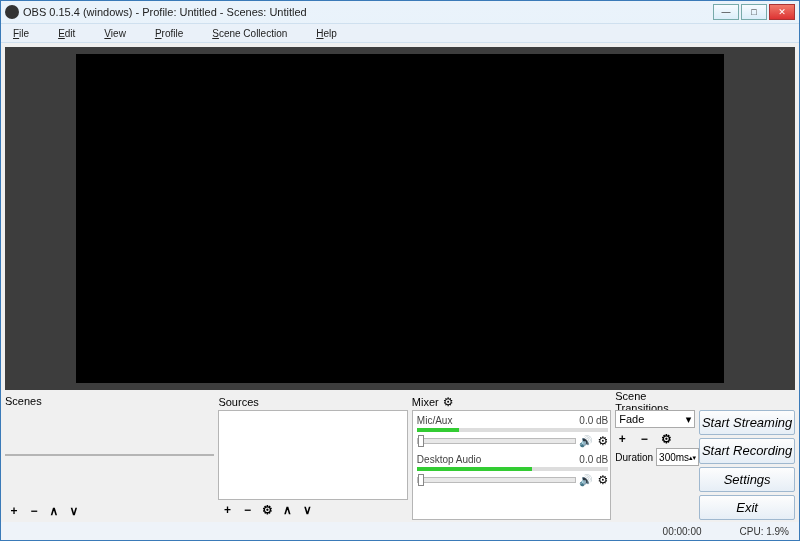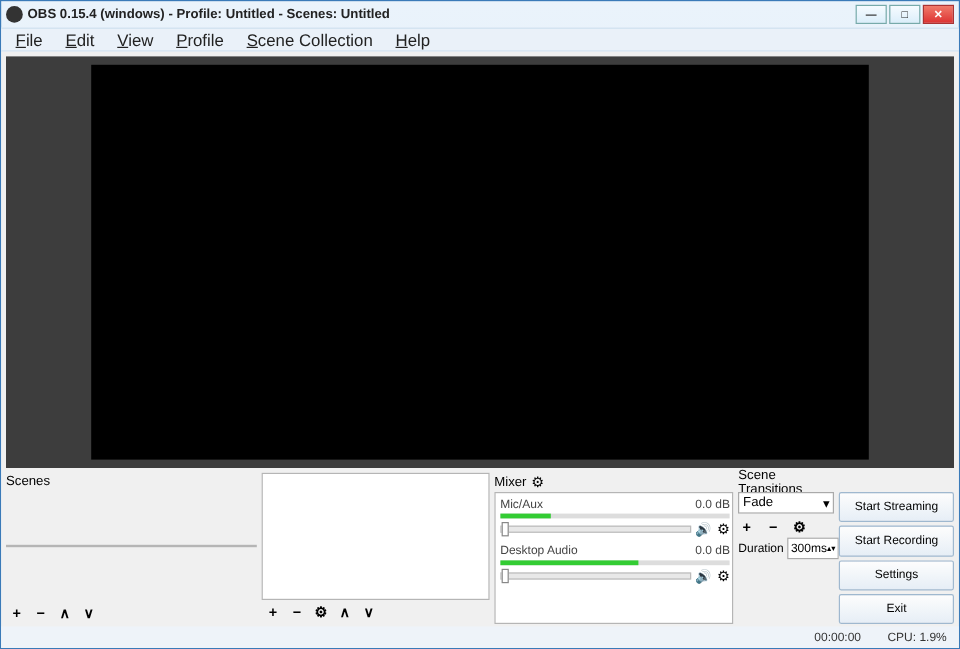--- a/index.html
+++ b/index.html
@@ -1,24 +1,24 @@
 <!DOCTYPE html>
 <html><head>
 <meta charset="utf-8">
 <style>
   * { box-sizing: border-box; margin: 0; padding: 0; font-family: "Segoe UI", Tahoma, sans-serif; }
   body { background: #fff; width: 800px; height: 541px; overflow: hidden; }
   .window { width: 800px; height: 541px; border: 1px solid #3a7ab8; display: flex; flex-direction: column; background: linear-gradient(#eaf3fb,#d6e7f7); }
-  .titlebar { height: 22px; display: flex; align-items: center; padding: 0 4px; font-size: 11px; color: #222; font-weight: bold; }
+  .titlebar { height: 22px; display: flex; align-items: center; padding: 0 4px; font-size: 11px; color: #222; }
   .titlebar .icon { width: 14px; height: 14px; border-radius: 50%; background: #333; margin-right: 4px; display:inline-block; }
   .titlebar .title { flex: 1; }
   .winbtns { display: flex; gap: 2px; }
   .winbtn { width: 26px; height: 16px; border: 1px solid #7aa; background: linear-gradient(#f6fbff,#dbeefa); display:flex; align-items:center; justify-content:center; font-size:9px; }
   .winbtn.close { background: linear-gradient(#f07a6a,#d33); border-color:#a33; color:#fff; }
-  .menubar { height: 20px; background: #eaf1f9; display: flex; align-items: center; padding: 0 6px; font-size: 14px; color: #222; gap: 7px; border-top:1px solid #cfe0ef; border-bottom:1px solid #cfe0ef;}
+  .menubar { height: 20px; background: #eaf1f9; display: flex; align-items: center; padding: 0 6px; font-size: 10px; color: #222; gap: 17px; border-top:1px solid #cfe0ef; border-bottom:1px solid #cfe0ef;}
   .menubar .mitem { padding: 2px 6px; cursor: default; }
   .mitem u { text-decoration: underline; }
   .content { flex: 1; display: flex; flex-direction: column; background: #f0f0f0; }
   .preview { flex: 1; background: #3d3d3d; margin: 4px; display:flex; align-items:center; justify-content:center; }
   .canvas { width: 82%; height: 96%; background: #000; }
   .lower { height: 128px; display: flex; gap: 4px; padding: 0 4px 2px 4px; }
   .panel { background: #f0f0f0; display:flex; flex-direction:column; font-size:11px; }
   .panel-header { height:16px; display:flex; align-items:center; gap:4px; }
   .listbox { flex:1; background:#fff; border:1px solid #b5b5b5; overflow:hidden; }
   .listitem { padding:2px 4px; background:#be185d; }
@@ -32,22 +32,22 @@
   .meter { height:4px; background:#ddd; position:relative; margin:2px 0; }
   .meter .fill { position:absolute; left:0; top:0; bottom:0; background:linear-gradient(90deg,#3c3,#3c3); }
   .slider-row { display:flex; align-items:center; gap:4px; }
   .slider { flex:1; height:6px; background:#e8e8e8; border:1px solid #bbb; position:relative; }
   .thumb { position:absolute; width:6px; height:12px; top:-4px; background:#fff; border:1px solid #888; }
   .transitions { width: 80px; }
   .select { border:1px solid #aaa; background:#fff; font-size:11px; height:18px; display:flex; align-items:center; justify-content:space-between; padding:0 3px; }
   .durrow { display:flex; align-items:center; gap:3px; margin-top:0; font-size:10px; }
   .spin { border:1px solid #aaa; background:#fff; width:46px; height:18px; display:flex; align-items:center; padding:0 2px; font-size:10px; justify-content:space-between;}
   .controls { width: 96px; display:flex; flex-direction:column; gap:3px; padding-top:16px;}
-  .ctrlbtn { height:31px; border:1px solid #9fb8cf; background:linear-gradient(#fdfdfd,#e6eef6); font-size:10px; display:flex; align-items:center; justify-content:center; border-radius:2px;}
-  .statusbar { height:18px; display:flex; justify-content:flex-end; align-items:center; gap:22px; padding:0 10px; font-size:10px; color:#333; background:#eef3f9;}
+  .ctrlbtn { height:31px; border:1px solid #9fb8cf; background:linear-gradient(#fdfdfd,#e6eef6); font-size:13px; display:flex; align-items:center; justify-content:center; border-radius:2px;font-style:italic;}
+  .statusbar { height:18px; display:flex; justify-content:flex-end; align-items:center; gap:38px; padding:0 10px; font-size:10px; color:#333; background:#eef3f9;}
   .gearicon { font-size:12px; }
   .mixerbox { flex:1; border:1px solid #b5b5b5; background:#fff; padding:2px; }
   .trow { display:flex; align-items:center; gap:8px; margin:4px 0 2px 0; font-size:13px;}
 </style>
 </head>
 <body>
 
 <div class="window">
 
   <div class="titlebar">
@@ -85,20 +85,23 @@
         </div>
         <div class="toolbar">
           <span class="tbtn">+</span>
           <span class="tbtn">−</span>
           <span class="tbtn">∧</span>
           <span class="tbtn">∨</span>
         </div>
       </div>
 
       <div class="panel sources">
+        <div class="panel-header">
+            <span>Sources</span>
+          </div>
         <div class="listbox"></div>
         <div class="toolbar">
           <span class="tbtn">+</span>
           <span class="tbtn">−</span>
           <span class="tbtn gearicon">⚙</span>
           <span class="tbtn">∧</span>
           <span class="tbtn">∨</span>
         </div>
       </div>
 

